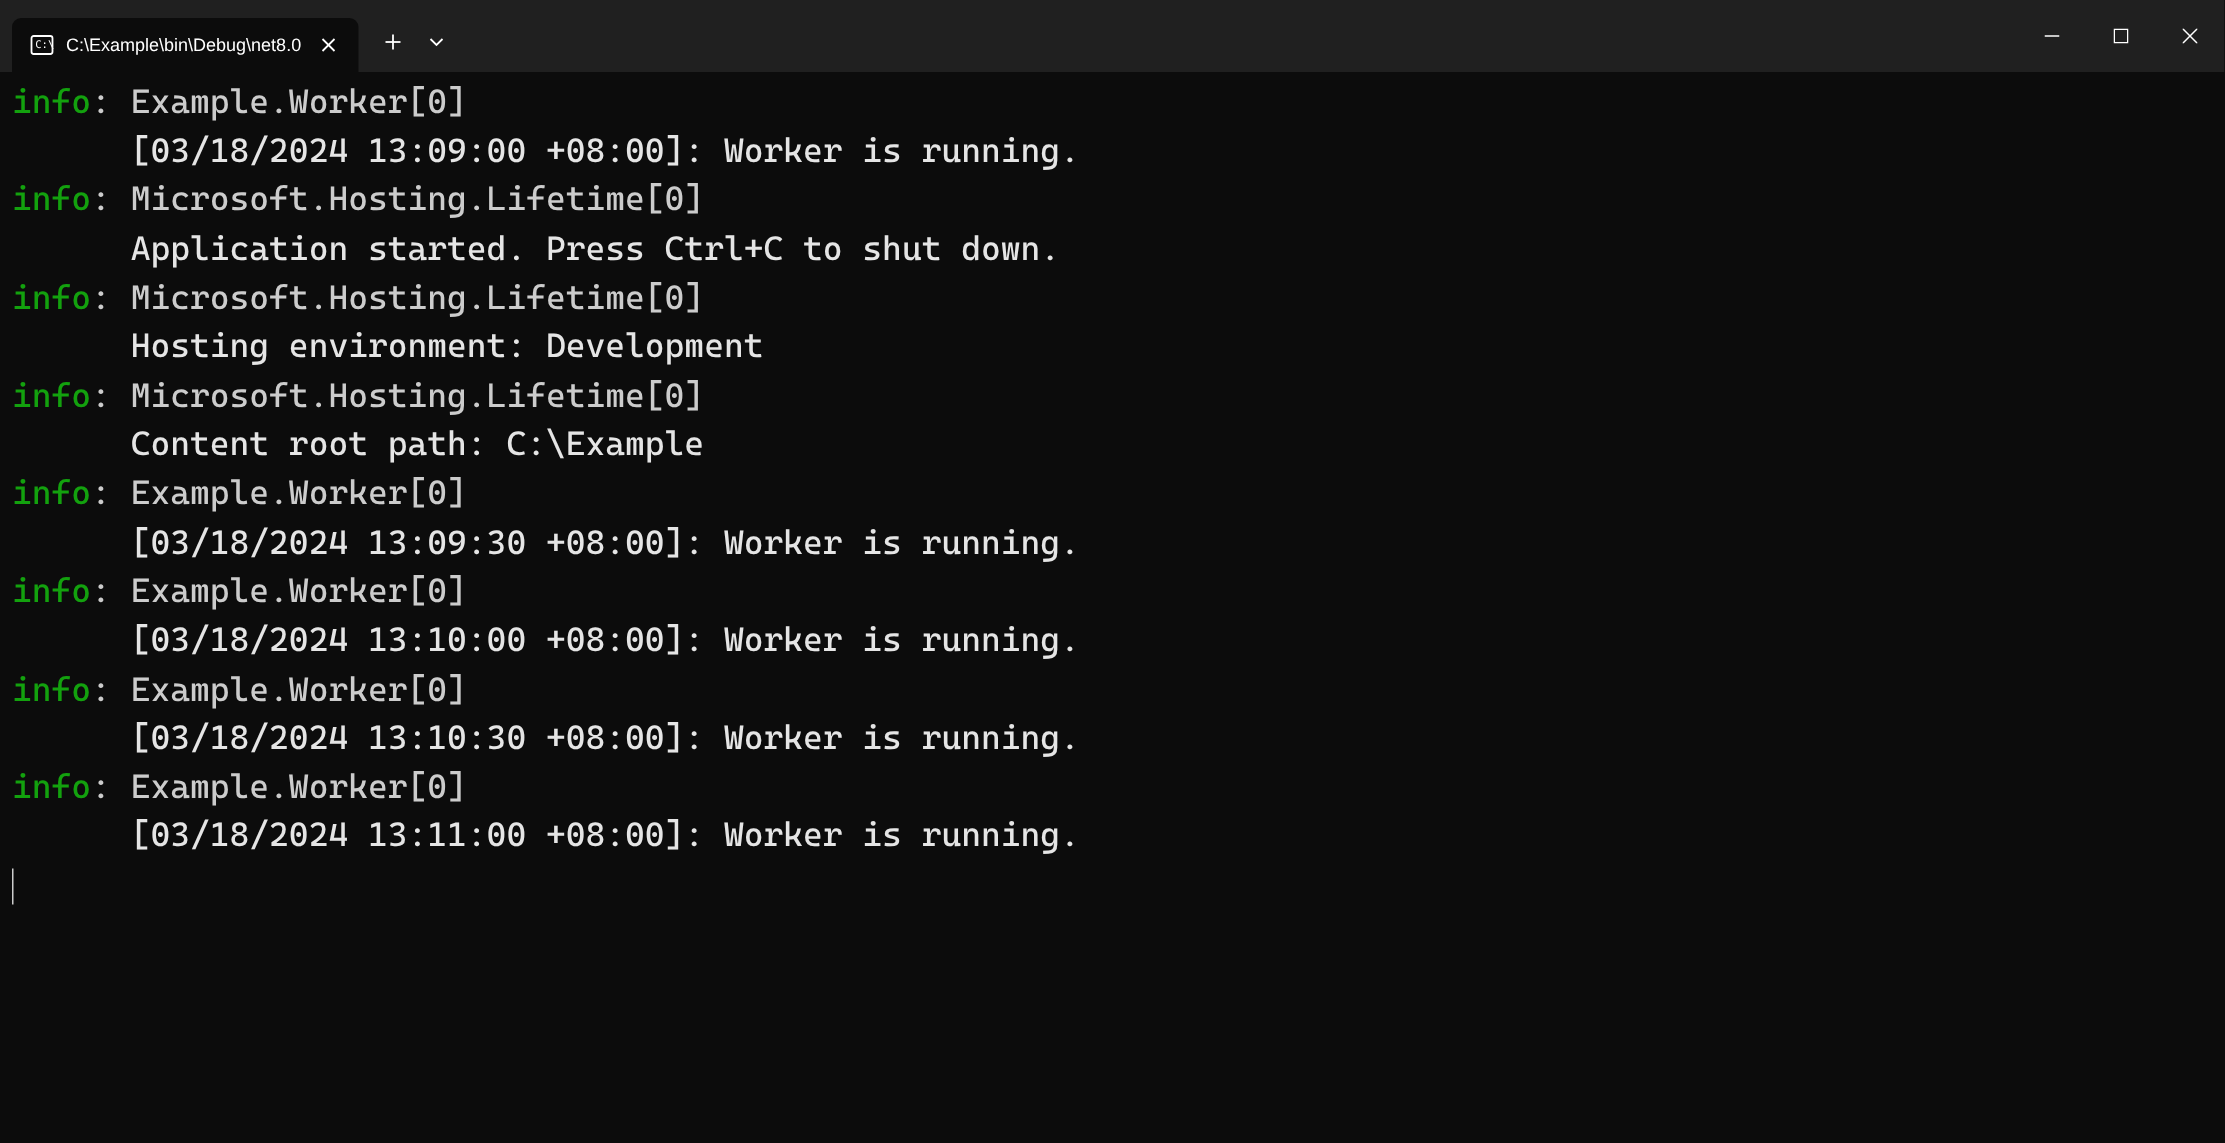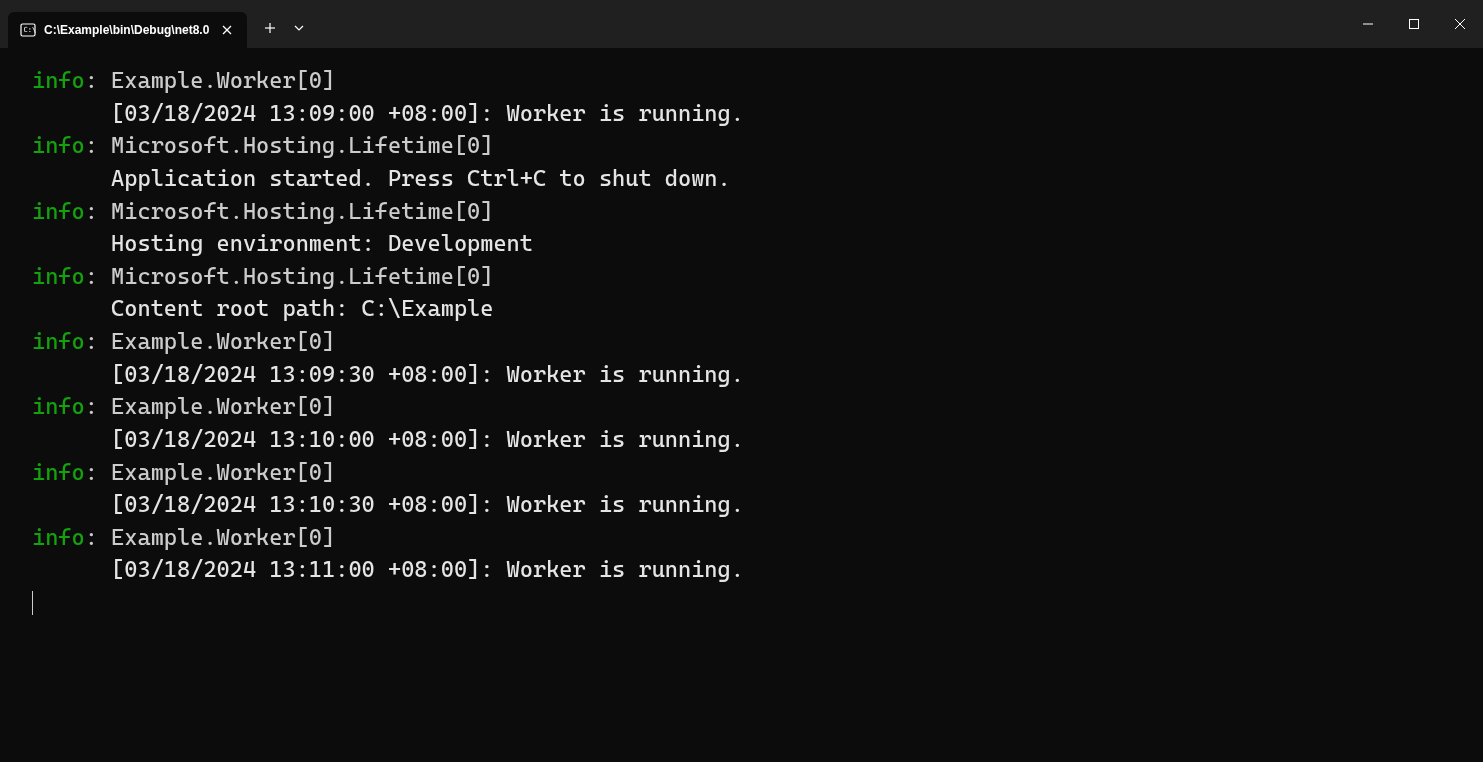--- a/index.html
+++ b/index.html
@@ -51,21 +51,20 @@
       justify-content: center;
       flex-shrink: 0;
     }
     .tab-title {
       white-space: nowrap;
       overflow: hidden;
       text-overflow: ellipsis;
       color: #ffffff;
       font-size: 12px;
       max-width: 180px;
-      font-weight: bold;
     }
     .tab-close {
       width: 20px;
       height: 20px;
       display: flex;
       align-items: center;
       justify-content: center;
       border-radius: 3px;
       flex-shrink: 0;
       color: #ffffff;
@@ -100,27 +99,26 @@
       width: 46px;
       height: 32px;
       display: flex;
       align-items: center;
       justify-content: center;
       color: #ffffff;
     }
     .terminal-content {
       flex: 1;
       background: #0c0c0c;
-      padding: 16px 8px;
+      padding: 4px 8px;
       font-size: 22.5px;
       line-height: 1.45;
       color: #cccccc;
       white-space: pre;
       overflow: hidden;
-      margin-left: 24px;
     }
     .log-entry {
       display: block;
     }
     .log-level {
       color: #13a10e;
     }
     .log-source {
       color: #cccccc;
     }

